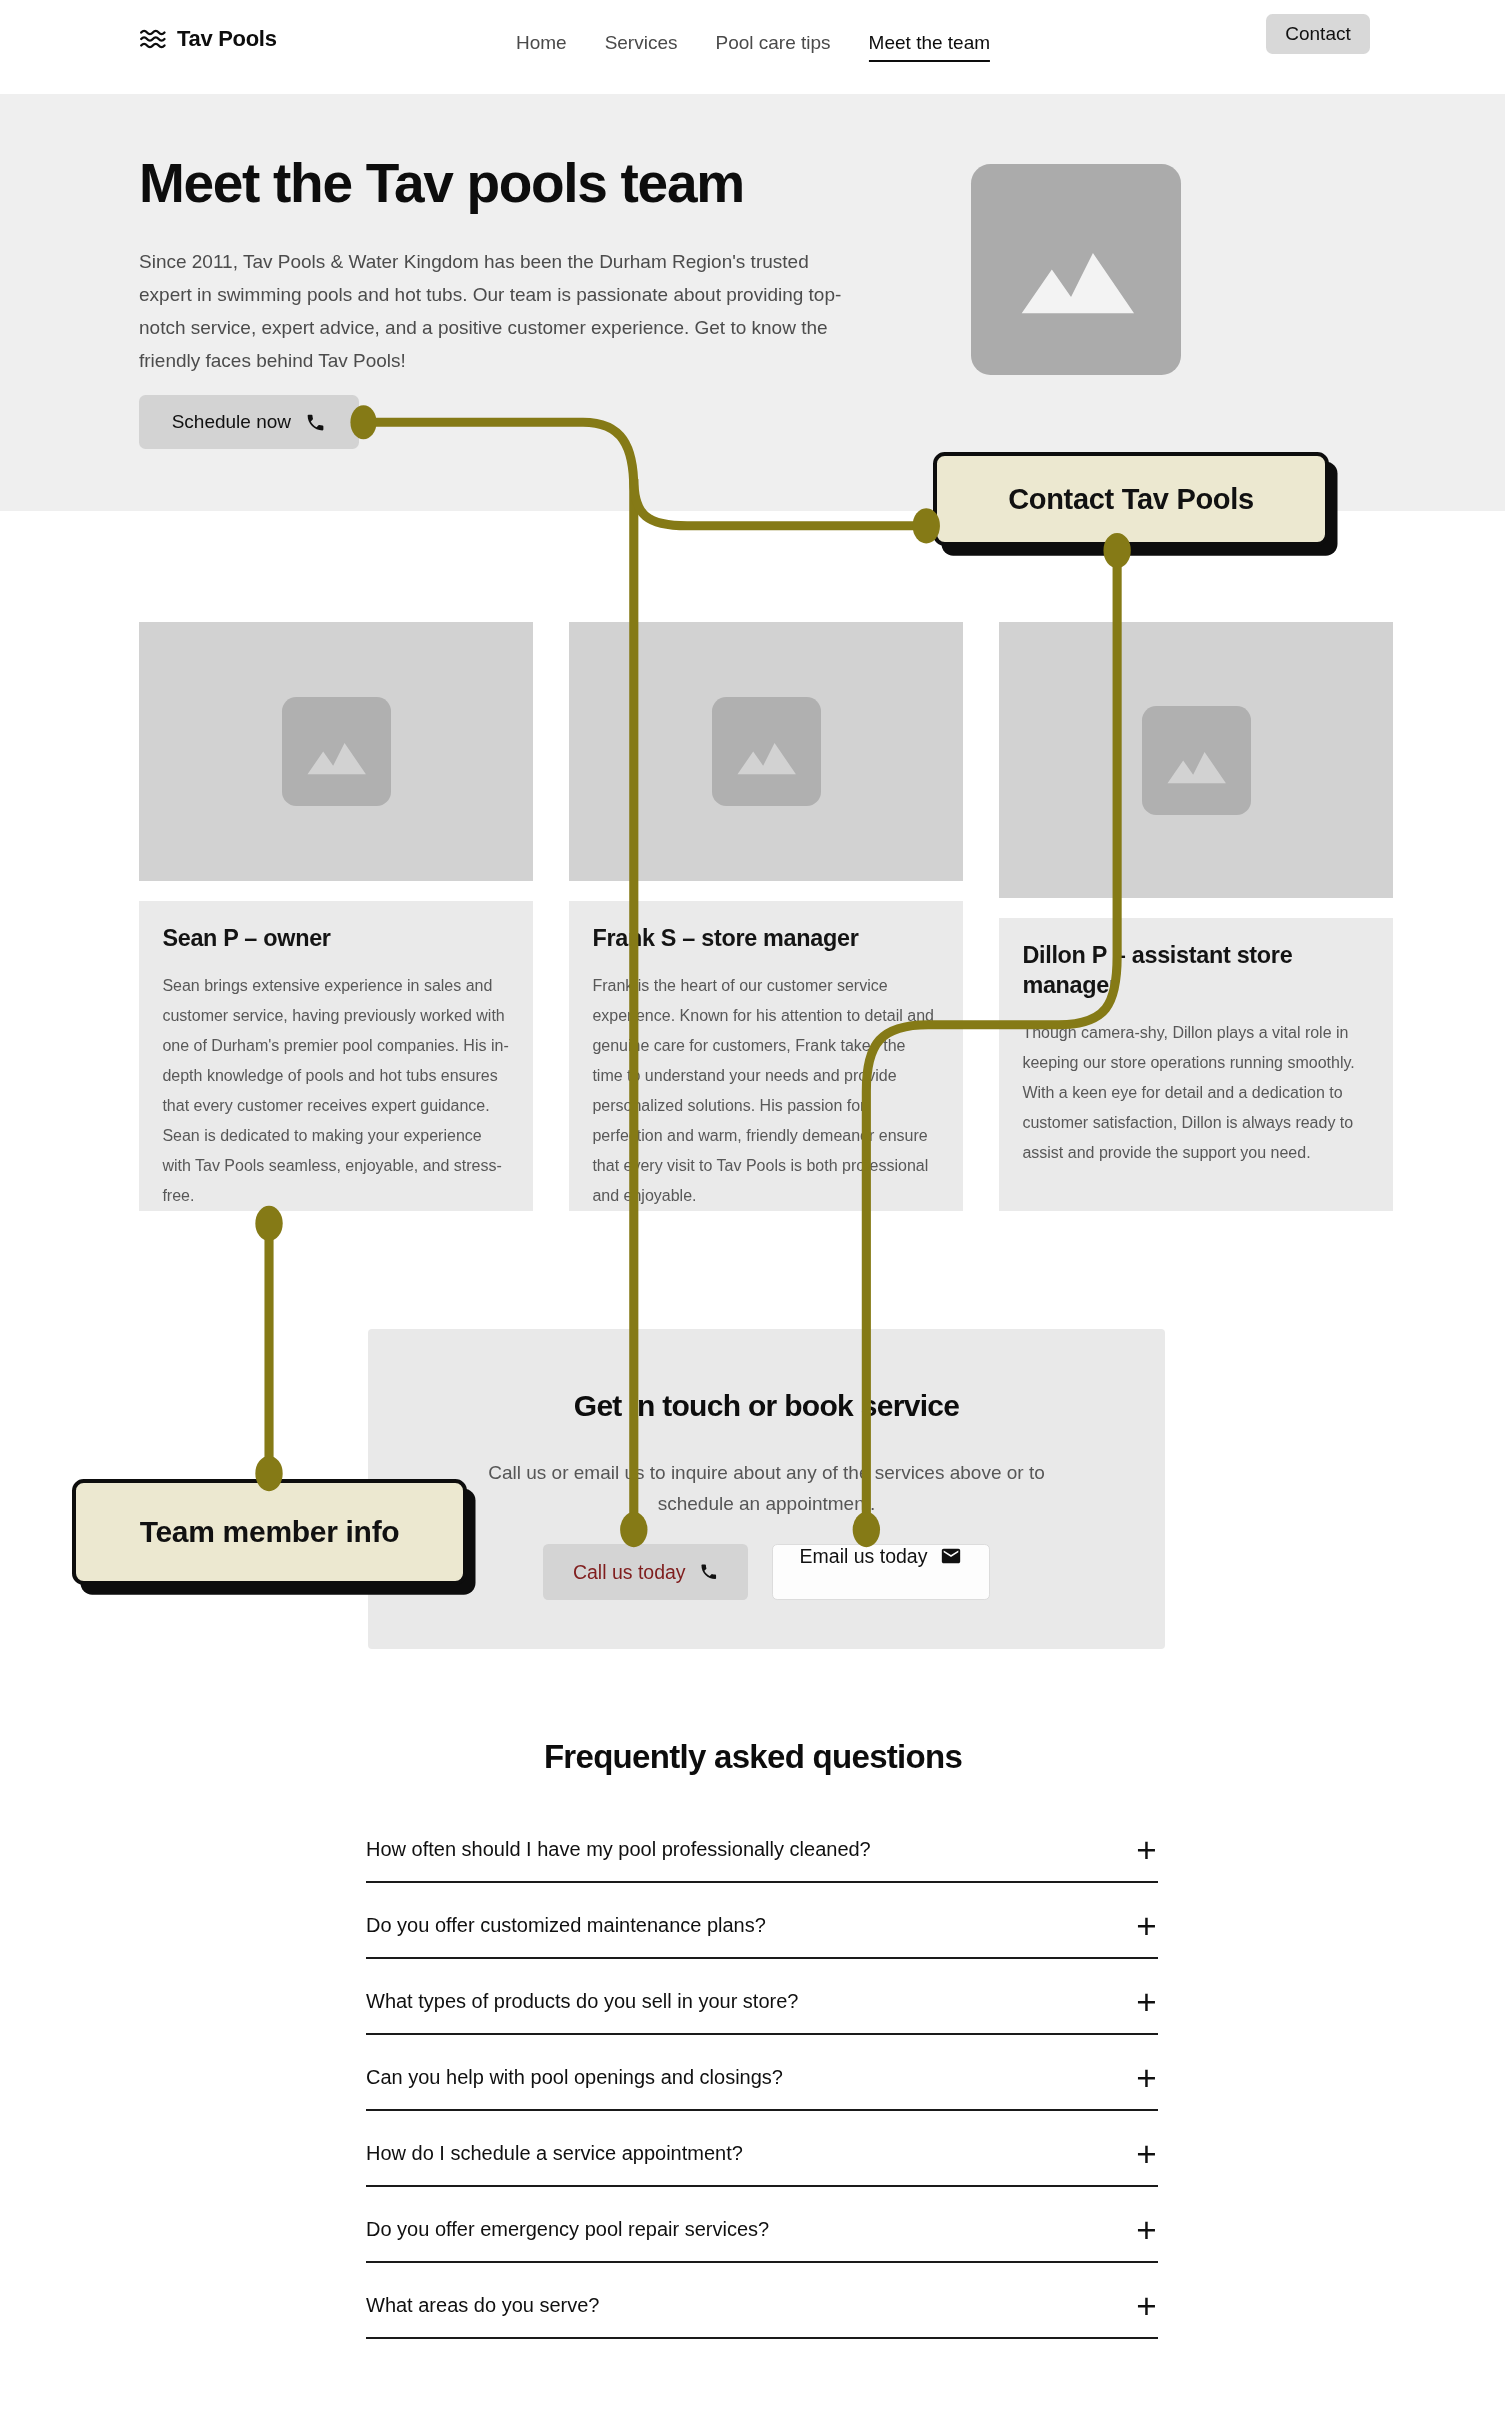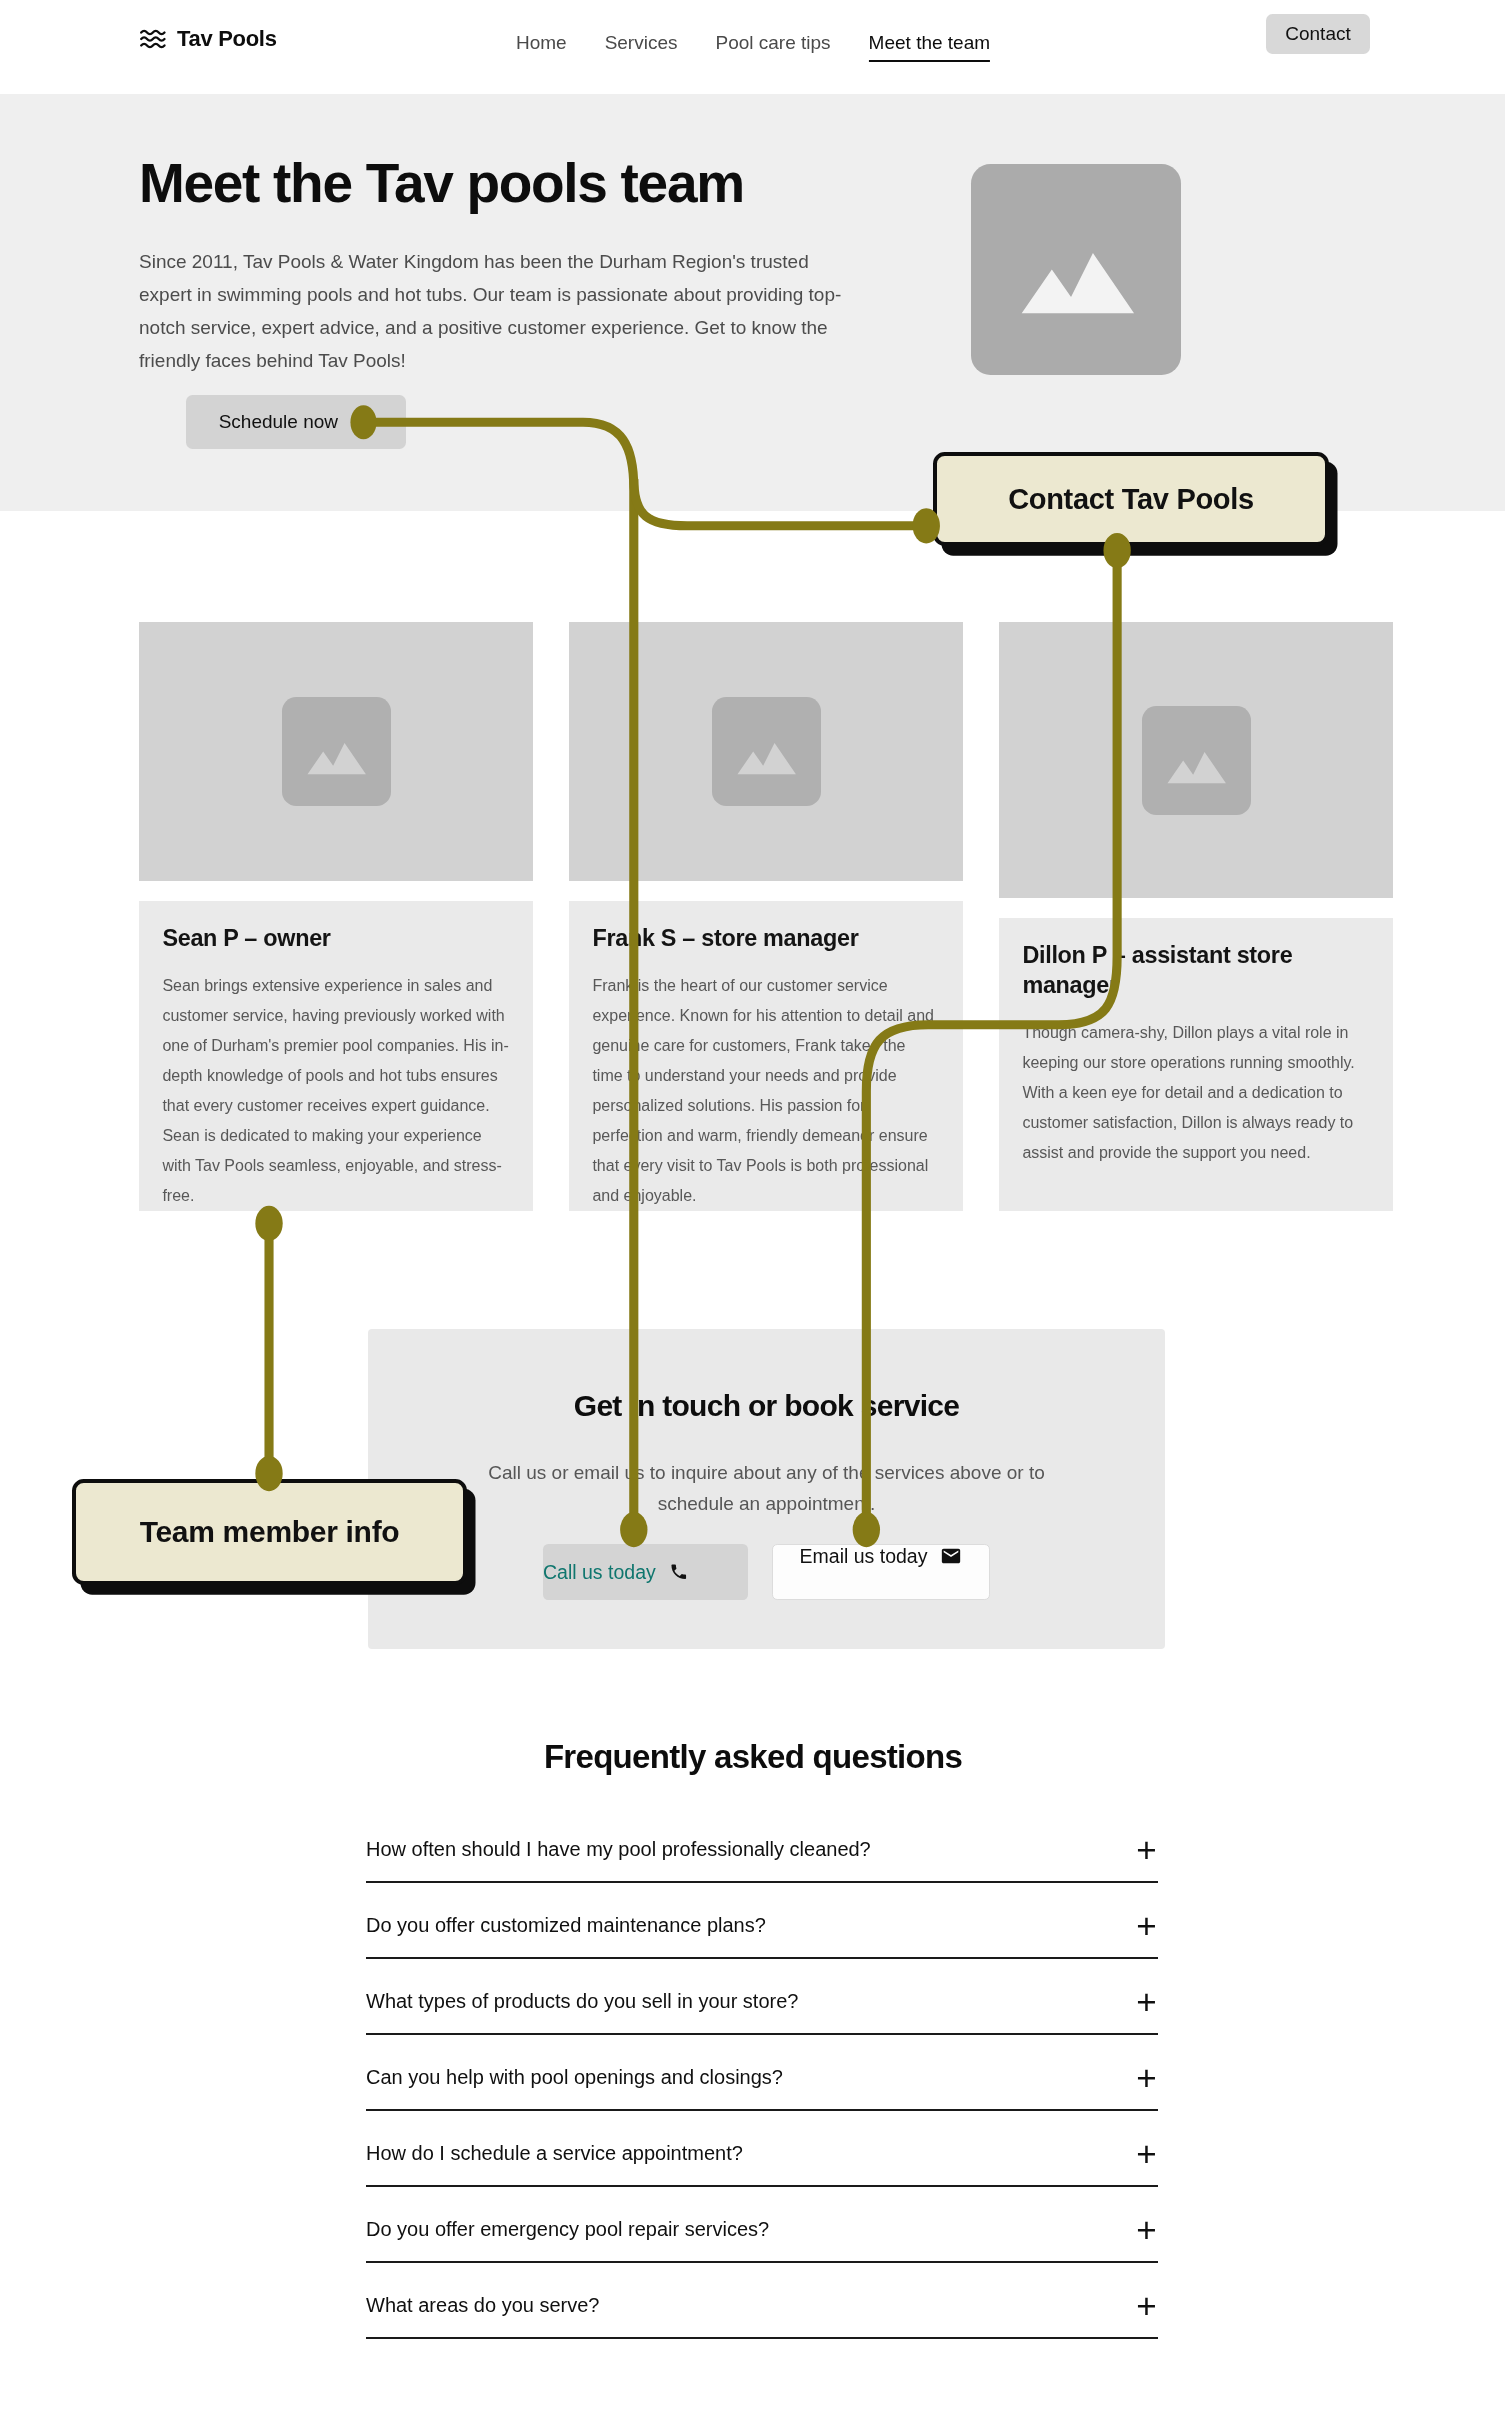--- a/index.html
+++ b/index.html
@@ -13,38 +13,38 @@
   .logo-text { font-size:22px; font-weight:700; letter-spacing:-0.3px; color:#0d0d0d; }
   .nav { position:absolute; left:50%; top:0; transform:translateX(-50%); height:94px; display:flex; align-items:center; gap:38px; }
   .nav a { text-decoration:none; font-size:19px; color:#4a4a4a; padding-bottom:6.5px; border-bottom:2.6px solid transparent; white-space:nowrap; }
   .nav a.active { color:#0d0d0d; border-bottom-color:#0d0d0d; }
   .contact-btn { position:absolute; left:1266px; top:14.3px; width:104px; height:40px; background:#d8d8d8; border:none; border-radius:6.5px; font-size:19px; font-family:inherit; color:#111; cursor:pointer; }
 
   
   .hero { position:absolute; top:94px; left:0; width:1506px; height:417px; background:#efefef; z-index:1; }
   .hero h1 { position:absolute; left:139px; top:57px; font-size:55px; font-weight:600; letter-spacing:-1.3px; color:#0d0d0d; }
   .hero-desc { position:absolute; left:139px; top:151px; width:716px; font-size:19px; line-height:33px; color:#4c4c4c; }
-  .schedule-btn { position:absolute; left:139px; top:301px; width:220px; height:54px; background:#d3d3d3; border:none; border-radius:6.5px; font-size:19px; font-family:inherit; color:#111; display:flex; align-items:center; justify-content:center; gap:14.3px; cursor:pointer;margin-left:47px; }
+  .schedule-btn { position:absolute; left:139px; top:301px; width:220px; height:54px; background:#d3d3d3; border:none; border-radius:6.5px; font-size:19px; font-family:inherit; color:#111; display:flex; align-items:center; justify-content:center; gap:14.3px; cursor:pointer; }
   .hero-img { position:absolute; left:971px; top:70px; width:210px; height:211px; background:#ababab; border-radius:19.5px; display:flex; align-items:center; justify-content:center; }
 
   
   .team { position:absolute; top:622px; left:139px; width:1254px; display:flex; gap:36px; z-index:1; }
   .card { width:394px; height:589px; display:flex; flex-direction:column; }
   .card-img { height:276px; background:#d2d2d2; display:flex; align-items:center; justify-content:center; }
   .img-ph { width:109px; height:109px; background:#b0b0b0; border-radius:14.3px; display:flex; align-items:center; justify-content:center; }
   .card-body { flex:1; background:#eaeaea; padding:22px 23.4px 0 23.4px;margin-top:20px; }
   .card-body h3 { font-size:23.4px; font-weight:600; letter-spacing:-0.3px; color:#141414; line-height:30px; }
   .card-body p { margin-top:18px; font-size:16px; line-height:30px; color:#585858; }
 
   
   .panel { position:absolute; left:368px; top:1329px; width:797px; height:320px; background:#e9e9e9; border-radius:3.9px; z-index:1; }
   .panel h2 { position:absolute; top:60px; width:100%; text-align:center; font-size:30px; font-weight:600; letter-spacing:-0.7px; color:#0d0d0d; }
   .panel-sub { position:absolute; top:128px; left:50%; transform:translateX(-50%); width:567px; text-align:center; font-size:19px; line-height:31px; color:#565656; }
   .panel-buttons { position:absolute; top:215px; left:0; width:100%; display:flex; justify-content:center; gap:24px; }
-  .call-btn { width:205px; height:56px; background:#d4d4d4; border:none; border-radius:5.2px; font-size:19.5px; font-family:inherit; color:#0f766e; display:flex; align-items:center; justify-content:flex-start; gap:13px; cursor:pointer; }
+  .call-btn { width:205px; height:56px; background:#d4d4d4; border:none; border-radius:5.2px; font-size:19.5px; font-family:inherit; color:#7f1d1d; display:flex; align-items:center; justify-content:center; gap:13px; cursor:pointer; }
   .email-btn { width:218px; height:56px; background:#fdfdfd; border:1.3px solid #dcdcdc; border-radius:5.2px; font-size:19.5px; font-family:inherit; color:#111; display:flex; align-items:flex-start; justify-content:center; gap:13px; cursor:pointer; }
 
   
   .faq-title { position:absolute; top:1738px; width:100%; text-align:center; font-size:33px; font-weight:600; letter-spacing:-0.7px; color:#0d0d0d; z-index:1; }
   .faq-list { position:absolute; top:1837px; left:366px; width:792px; z-index:1; }
   .faq-row { position:relative; height:76px; cursor:pointer; }
   .faq-row .q { position:absolute; left:0; top:1.3px; font-size:20px; color:#101010; }
   .faq-row .plus { position:absolute; right:1.3px; top:-5.2px; font-size:35px; font-weight:200; line-height:35px; color:#101010; }
   .faq-row .rule { position:absolute; left:0; top:44px; width:100%; height:2px; background:#1a1a1a; }
 

